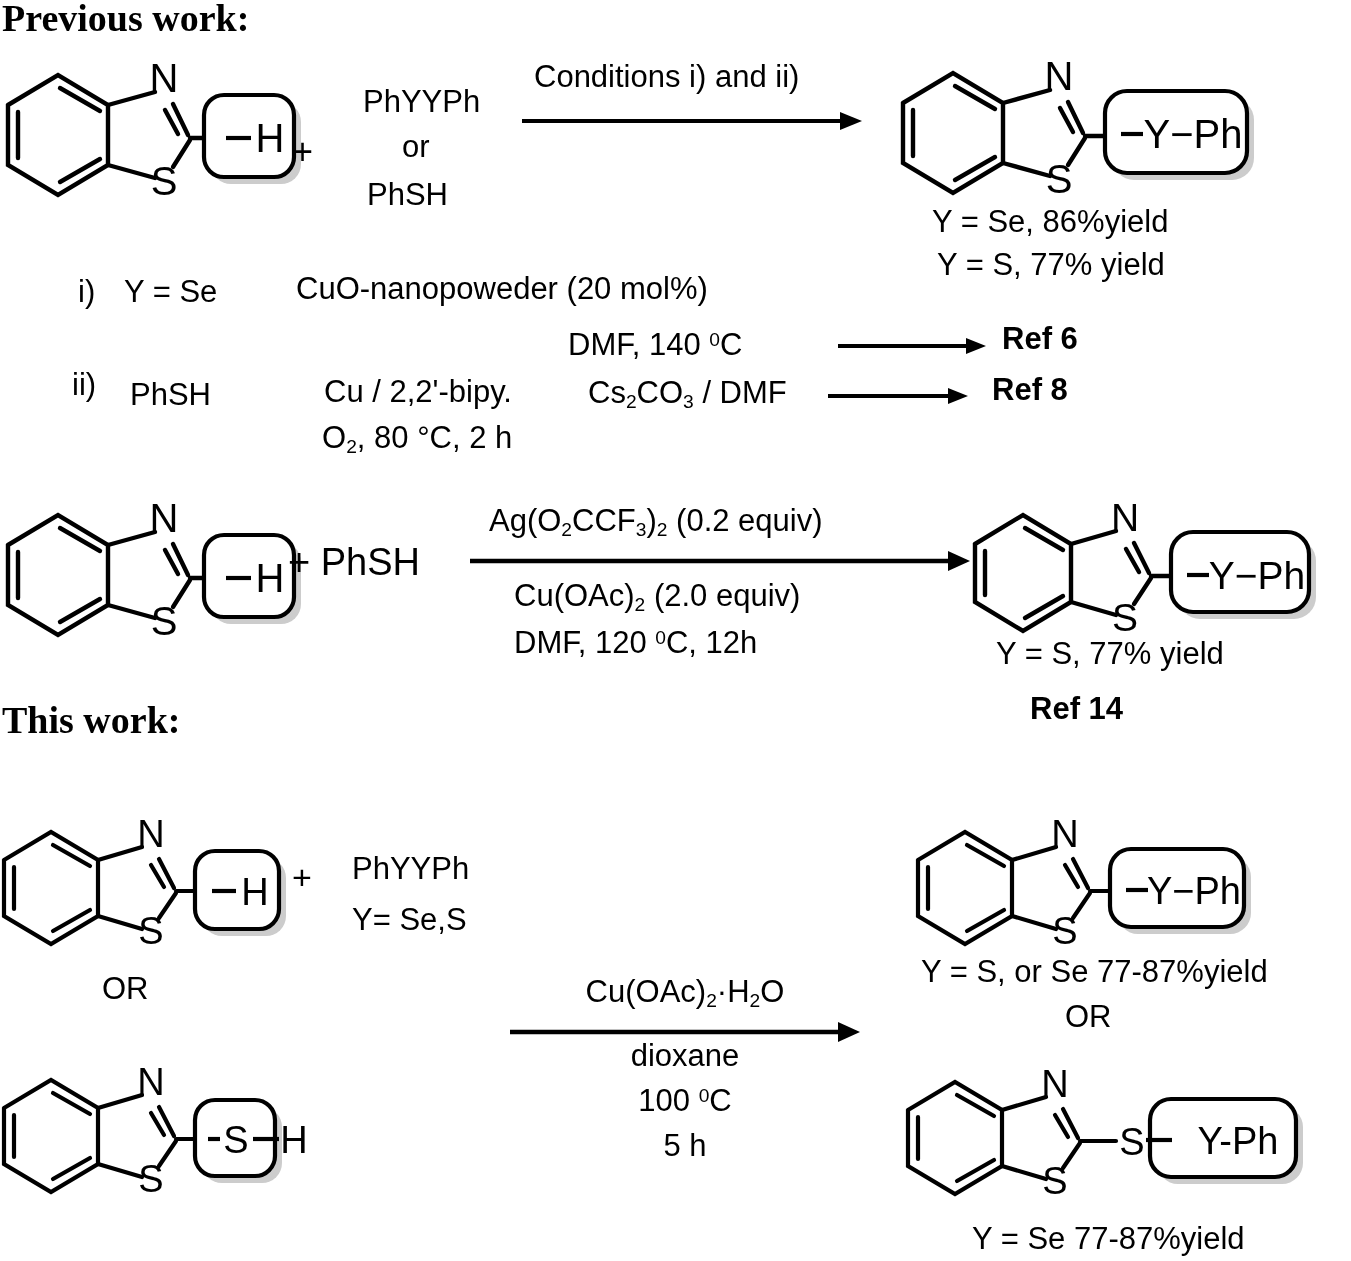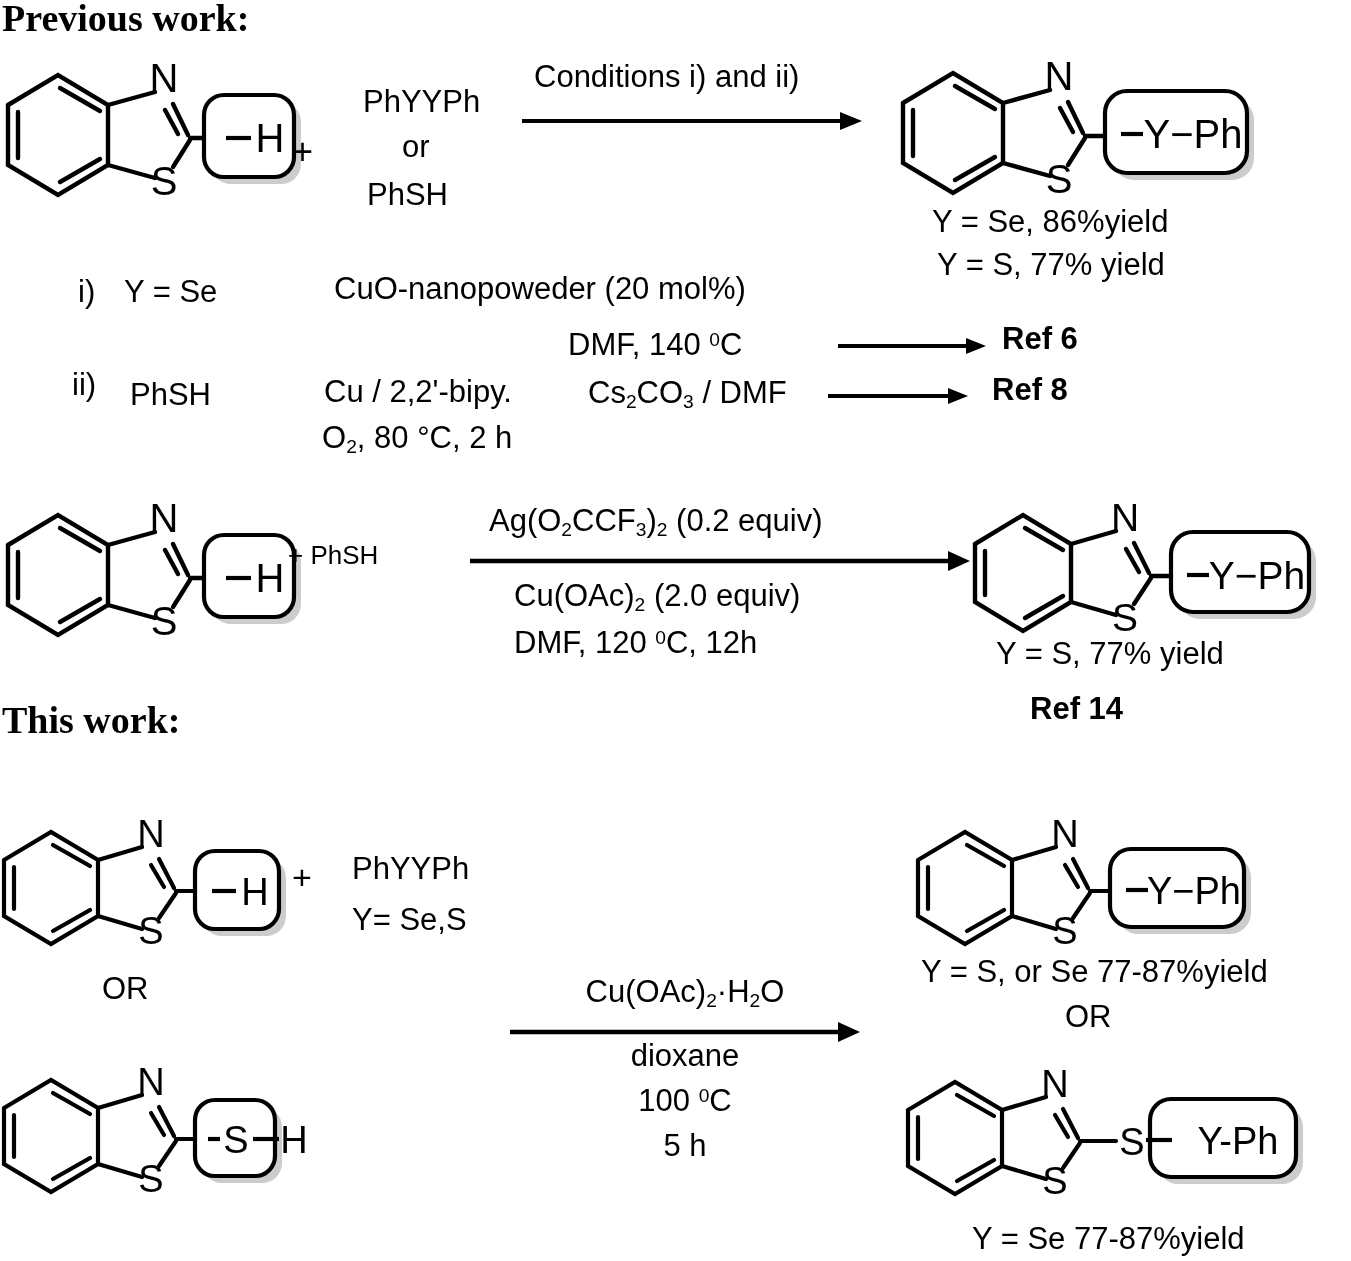--- a/index.html
+++ b/index.html
@@ -114,21 +114,21 @@
       <line x1="228" y1="106" x2="250" y2="106" stroke="#000" stroke-width="4.2"></line>
       <text x="300" y="120" font-family="Liberation Sans, sans-serif" font-size="40" text-anchor="middle" fill="#000">Y−Ph</text>
     </svg>
   </div>
 
   <div class="abs txt" style="left:932px; top:205px;">Y = Se, 86%yield</div>
   <div class="abs txt" style="left:937px; top:248px;">Y = S, 77% yield</div>
 
   <div class="abs txt" style="left:78px; top:275px;">i)</div>
   <div class="abs txt" style="left:124px; top:275px;">Y = Se</div>
-  <div class="abs txt" style="left:296px; top:272px;margin-left:38px;">CuO-nanopoweder (20 mol%)</div>
+  <div class="abs txt" style="left:296px; top:272px;">CuO-nanopoweder (20 mol%)</div>
 
   <div class="abs condline" style="left:568px; top:327px;">
     <span>DMF, 140 </span><sup>0</sup><span>C</span>
   </div>
 
   <div class="abs" style="left:838px; top:334px;">
     <svg width="148" height="24" viewBox="0 0 148 24">
       <line x1="0" y1="12" x2="128" y2="12" stroke="#000" stroke-width="4"></line>
       <polygon points="128,4 148,12 128,20" fill="#000"></polygon>
     </svg>
@@ -171,21 +171,21 @@
       </g>
       <text x="166" y="62" font-family="Liberation Sans, sans-serif" font-size="40" text-anchor="middle" fill="#000">N</text>
       <text x="166" y="165" font-family="Liberation Sans, sans-serif" font-size="40" text-anchor="middle" fill="#000">S</text>
       <rect x="213" y="72" width="90" height="82" rx="20" ry="20" fill="#cccccc" stroke="none"></rect>
       <rect x="206" y="65" width="90" height="82" rx="20" ry="20" fill="#ffffff" stroke="#000" stroke-width="4.2"></rect>
       <line x1="228" y1="108" x2="253" y2="108" stroke="#000" stroke-width="4.2"></line>
       <text x="272" y="122" font-family="Liberation Sans, sans-serif" font-size="40" text-anchor="middle" fill="#000">H</text>
     </svg>
   </div>
 
-  <div class="abs txt" style="left:288px; top:541px; font-size:26px;">+  PhSH</div>
+  <div class="abs txt" style="left:288px; top:541px; font-size:38px;">+  PhSH</div>
 
   <div class="abs condline" style="left:489px; top:503px;">
     <span>Ag(O</span><sub>2</sub><span>CCF</span><sub>3</sub><span>)</span><sub>2</sub><span> (0.2 equiv)</span>
   </div>
 
   <div class="abs" style="left:470px; top:548px;">
     <svg width="500" height="26" viewBox="0 0 500 26">
       <line x1="0" y1="13" x2="478" y2="13" stroke="#000" stroke-width="4.4"></line>
       <polygon points="478,3 500,13 478,23" fill="#000"></polygon>
     </svg>

